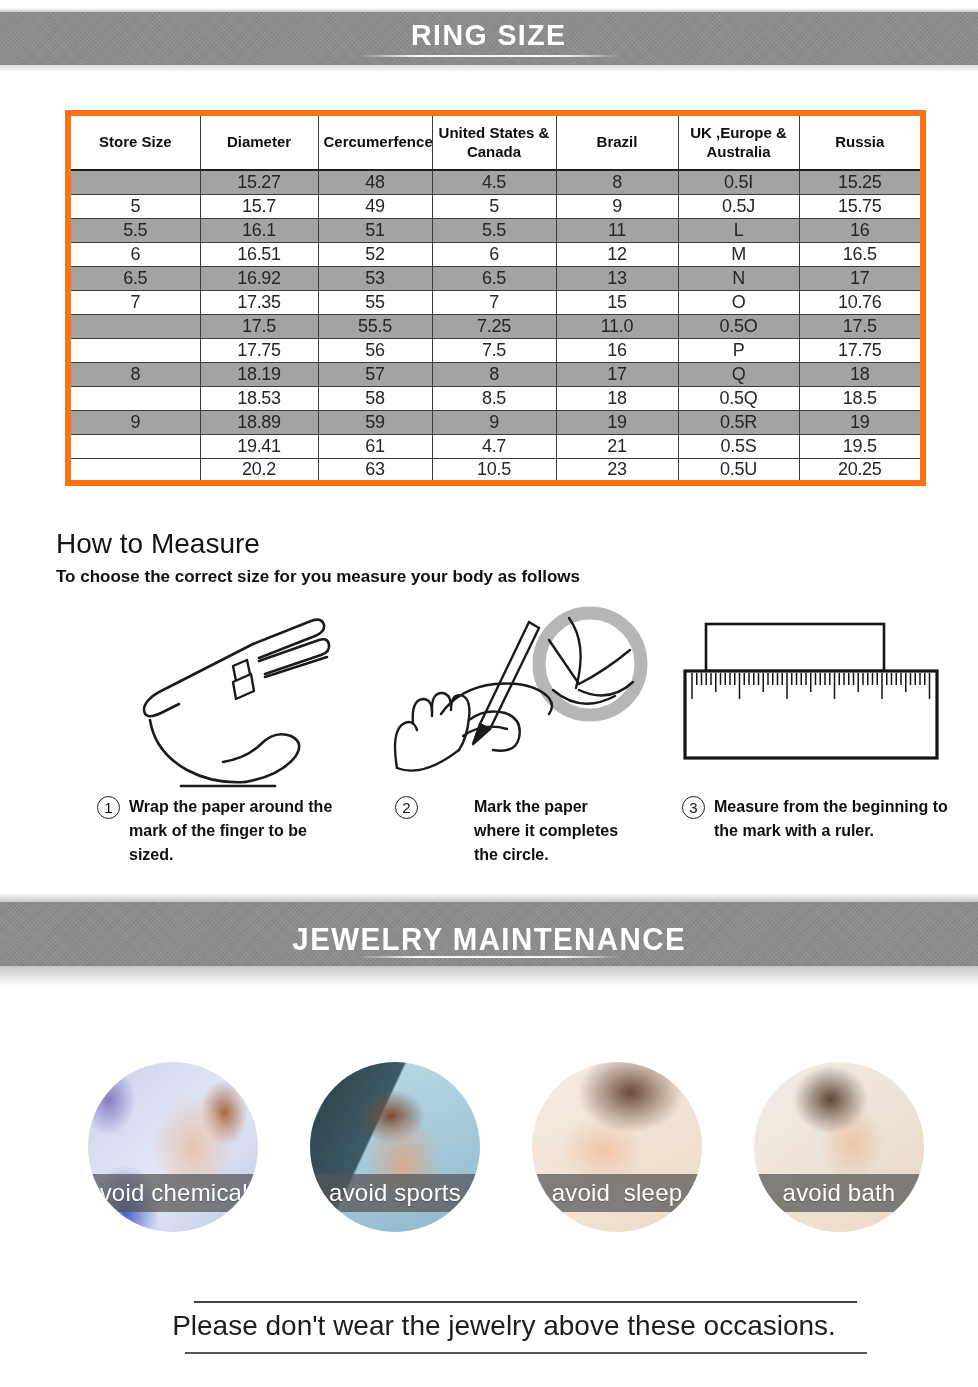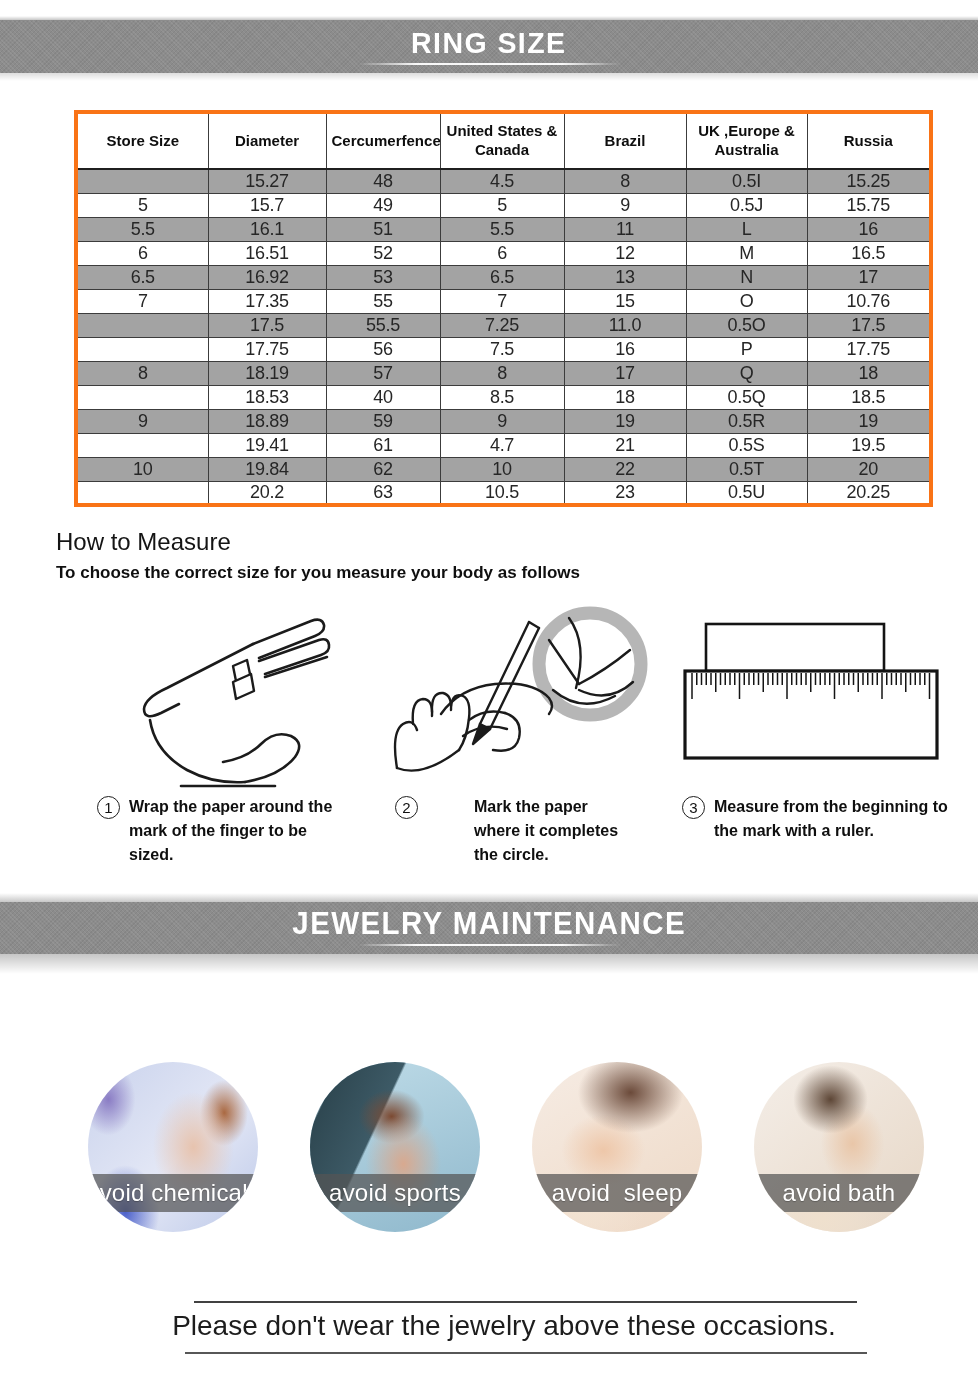--- a/index.html
+++ b/index.html
@@ -22,53 +22,53 @@
   .banner .band .title {
     color:#fff; font-weight:bold; letter-spacing:1.5px; transform:scaleX(.95);
     margin:0 0 8px 0;
   }
   .banner .underline {
     position:absolute; left:50%; transform:translateX(-50%); bottom:8px;
     width:262px; height:2px;
     background:linear-gradient(90deg, transparent, rgba(255,255,255,.95) 22%, rgba(255,255,255,.95) 78%, transparent);
   }
   .banner .shadow { background:linear-gradient(rgba(0,0,0,.30), rgba(0,0,0,0)); }
-  #banner-ring { top:16px; }
+  #banner-ring { top:8px; }
   #banner-ring .strip { height:4px; }
   #banner-ring .band { height:53px; }
   #banner-ring .band .title { font-size:30px; }
   #banner-ring .shadow { height:8px; opacity:.45; }
   #banner-maint { top:893px; }
-  #banner-maint .band { height:52px; }
+  #banner-maint .band { height:64px;align-items:flex-end; }
   #banner-maint .band .title { font-size:31px; }
   #banner-maint .shadow { height:20px; opacity:.75; }
 
   
   #size-table {
-    position:absolute; top:110px; left:74px; width:855px;
+    position:absolute; top:110px; left:65px; width:855px;
     border-collapse:collapse; table-layout:fixed;
-    border:4px solid #f97316;
+    border:6px solid #f97316;
   }
   #size-table th, #size-table td {
     border:1px solid #3c3c3c; text-align:center; overflow:hidden;
   }
   #size-table thead tr { border-bottom:2px solid #1f1f1f; }
   #size-table thead th {
     height:57px; font-size:15px; font-weight:bold; color:#0e0e0e;
     line-height:1.25; padding:2px 5px; background:#fff;
   }
   #size-table tbody td {
     height:24px; font-size:18px; color:#262626; padding:0 2px;
     letter-spacing:-0.3px;
   }
   #size-table tbody tr.shade td { background:#a3a3a3; }
 
   
   #howto { position:absolute; top:528px; left:56px; }
-  #howto .h-title { margin:0; font-size:24px; font-weight:normal; color:#141414; }
+  #howto .h-title { margin:0; font-size:28px; font-weight:normal; color:#141414; }
   #howto .h-sub   { margin:7px 0 0 0; font-size:17px; font-weight:bold; color:#0f0f0f; }
 
   
   #figures { position:absolute; top:592px; left:0; right:0; height:200px; }
   #figures svg { position:absolute; }
   #fig-wrap   { left:95px;  top:0;    width:300px; height:200px; }
   #fig-mark   { left:383px; top:0;    width:280px; height:200px; }
   #fig-ruler  { left:676px; top:18px; width:285px; height:160px; }
 
   
@@ -253,21 +253,21 @@
           <td>18.19</td>
           <td>57</td>
           <td>8</td>
           <td>17</td>
           <td>Q</td>
           <td>18</td>
         </tr>
         <tr>
           <td></td>
           <td>18.53</td>
-          <td>40</td>
+          <td>58</td>
           <td>8.5</td>
           <td>18</td>
           <td>0.5Q</td>
           <td>18.5</td>
         </tr>
         <tr class="shade">
           <td>9</td>
           <td>18.89</td>
           <td>59</td>
           <td>9</td>
@@ -276,29 +276,20 @@
           <td>19</td>
         </tr>
         <tr>
           <td></td>
           <td>19.41</td>
           <td>61</td>
           <td>4.7</td>
           <td>21</td>
           <td>0.5S</td>
           <td>19.5</td>
-        </tr>
-        <tr class="shade">
-          <td>10</td>
-          <td>19.84</td>
-          <td>62</td>
-          <td>10</td>
-          <td>22</td>
-          <td>0.5T</td>
-          <td>20</td>
         </tr>
         <tr>
           <td></td>
           <td>20.2</td>
           <td>63</td>
           <td>10.5</td>
           <td>23</td>
           <td>0.5U</td>
           <td>20.25</td>
         </tr>

